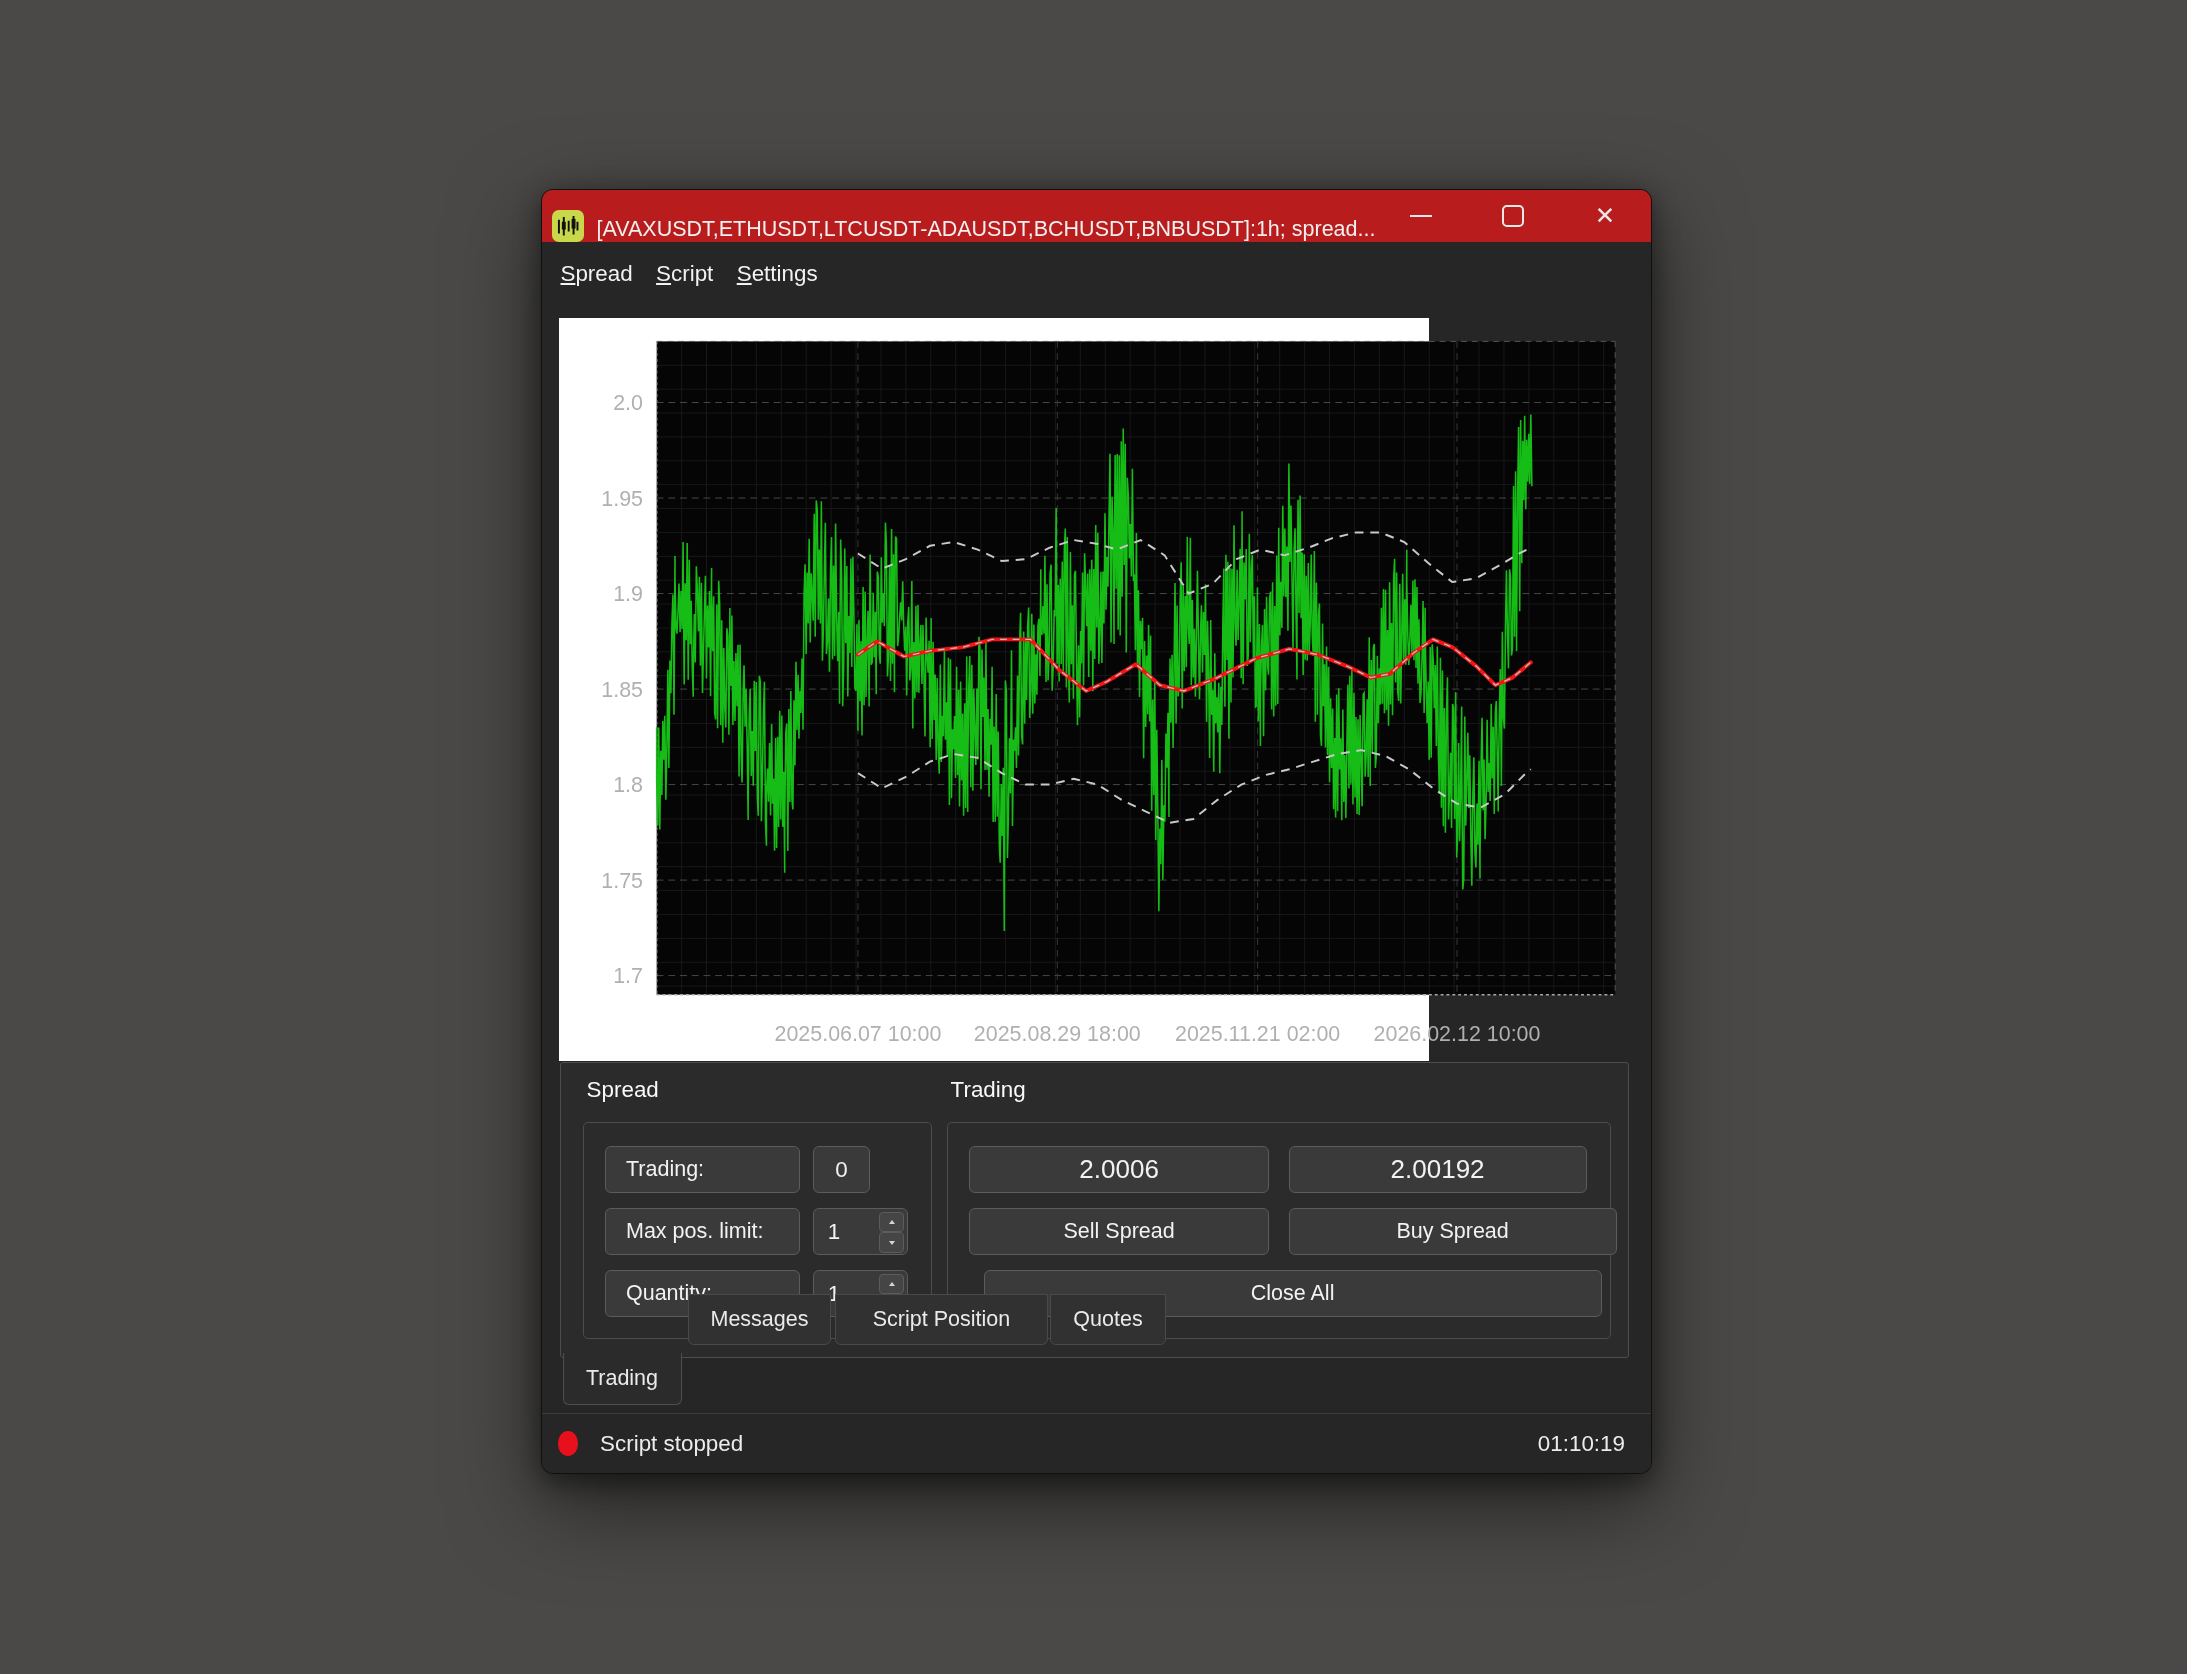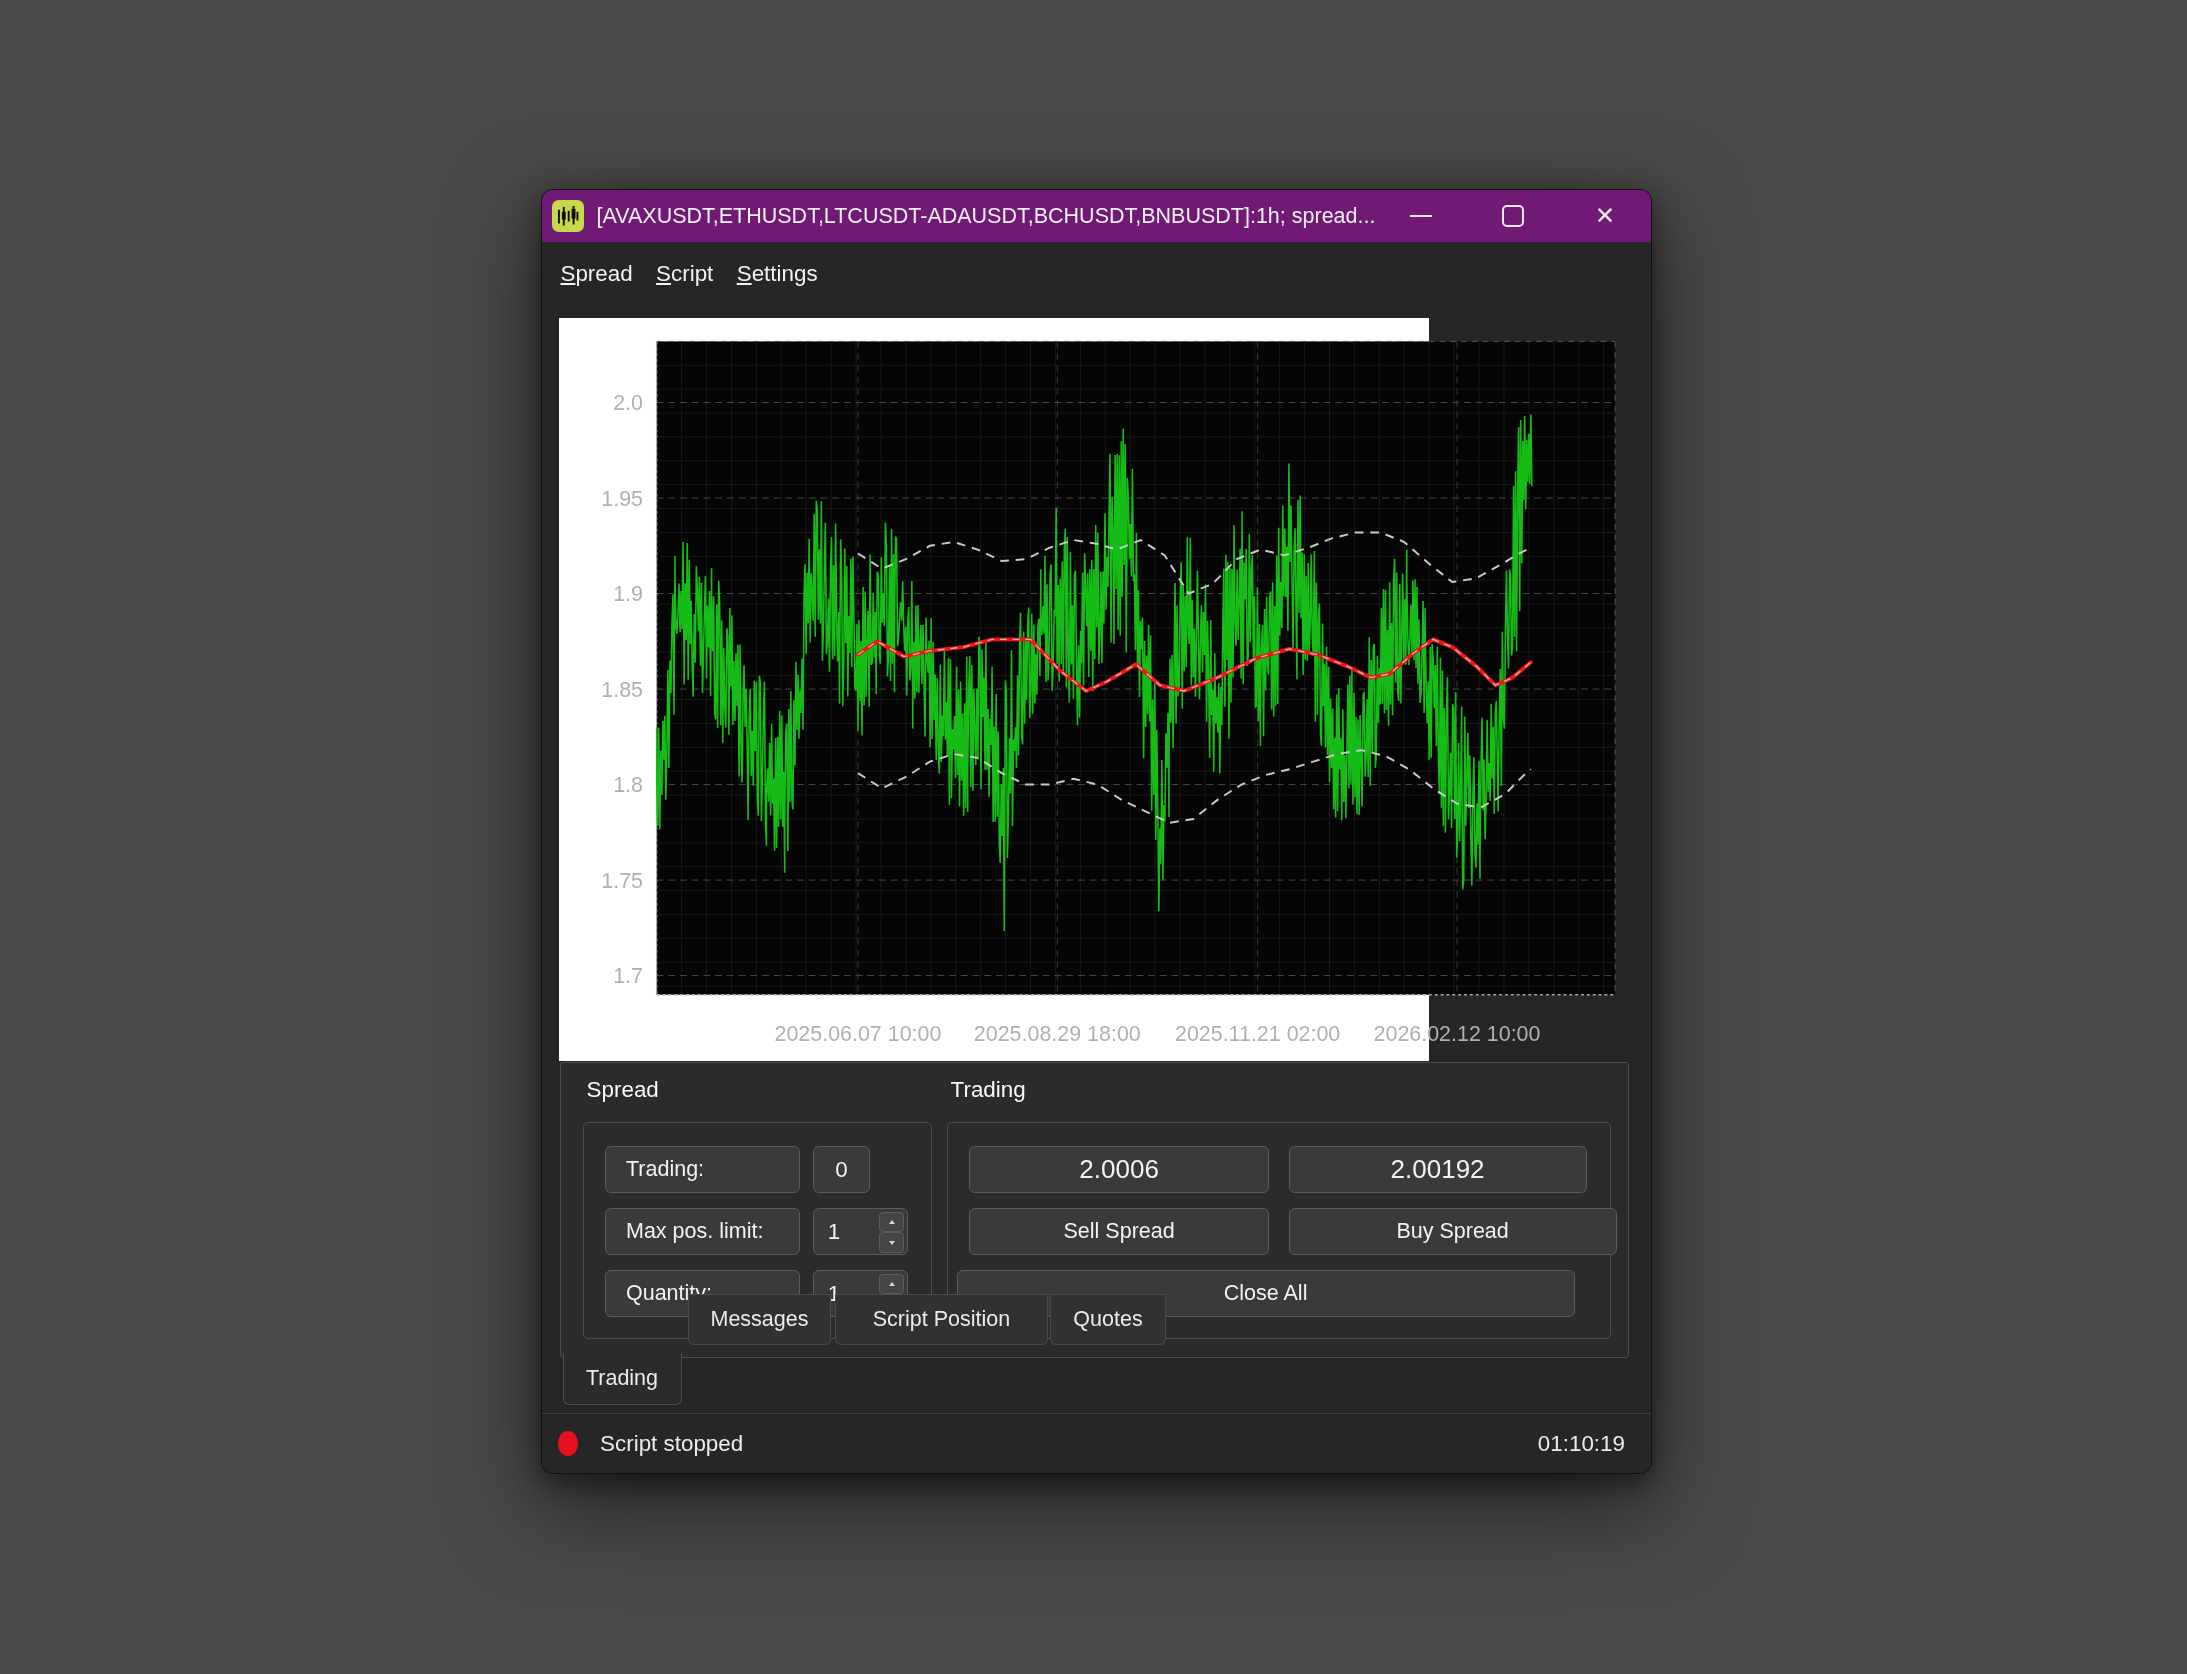--- a/index.html
+++ b/index.html
@@ -2,22 +2,22 @@
 <html><head>
 <meta charset="utf-8">
 <style>
   html,body{margin:0;padding:0;width:2187px;height:1675px;overflow:hidden;
     font-family:"Liberation Sans", sans-serif;}
   body{background:#4a4947;}
   .window{position:absolute;left:541px;top:189px;width:1109px;height:1283px;
     background:#262626;border:1px solid #101010;border-radius:11.7px;overflow:hidden;
     box-shadow:0 29px 88px rgba(0,0,0,.55),0 7.8px 27px rgba(0,0,0,.45);}
   
-  .titlebar{position:absolute;left:0;top:0;width:100%;height:52px;background:#701a75;
-    display:flex;align-items:center;}
+  .titlebar{position:absolute;left:0;top:0;width:100%;height:52px;background:#b91c1c;
+    display:flex;align-items:flex-end;}
   .app-icon{width:32px;height:32px;margin-left:9.8px;border-radius:6.8px;background:#c9d84a;
     display:flex;align-items:center;justify-content:center;flex:0 0 auto;}
   .title-text{color:#f0f0f0;font-size:21.5px;margin-left:12.7px;white-space:nowrap;overflow:hidden;flex:1 1 auto;}
   .win-controls{display:flex;height:100%;flex:0 0 auto;}
   .win-btn{width:92px;height:100%;display:flex;align-items:center;justify-content:center;color:#e8e8e8;}
   .glyph-min{width:22.4px;height:2px;background:#e8e8e8;}
   .glyph-max{width:18.5px;height:18.5px;border:2px solid #e8e8e8;border-radius:4.9px;}
   .glyph-close{font-size:24.4px;line-height:1;color:#e8e8e8;}
   
   .menubar{position:absolute;left:0;top:52px;width:100%;height:64px;background:#262626;
@@ -233,21 +233,21 @@
             </div>
         </div>
       </div>
     </div>
 
     <div class="groupbox gb-trading">
       <div class="btnish trade-btn price" style="left:21.5px;top:23.4px;width:300px">2.0006</div>
       <div class="btnish trade-btn price" style="left:341px;top:23.4px;width:298px">2.00192</div>
       <div class="btnish trade-btn" style="left:21.5px;top:85px;width:300px">Sell Spread</div>
       <div class="btnish trade-btn" style="left:341px;top:85px;width:328px">Buy Spread</div>
-      <div class="btnish trade-btn" style="left:9px;top:147px;width:618px">Close All</div>
+      <div class="btnish trade-btn" style="left:36px;top:147px;width:618px">Close All</div>
     </div>
   </div>
 
   <div class="tab tab-active" style="left:20.5px;width:119px">Trading</div>
   <div class="tab tab-inactive" style="left:146px;width:143px">Messages</div>
   <div class="tab tab-inactive" style="left:293px;width:213px">Script Position</div>
   <div class="tab tab-inactive" style="left:508px;width:116px">Quotes</div>
 
   <div class="statusbar">
     <div class="status-dot" style="background: rgb(232, 16, 28);"></div>

